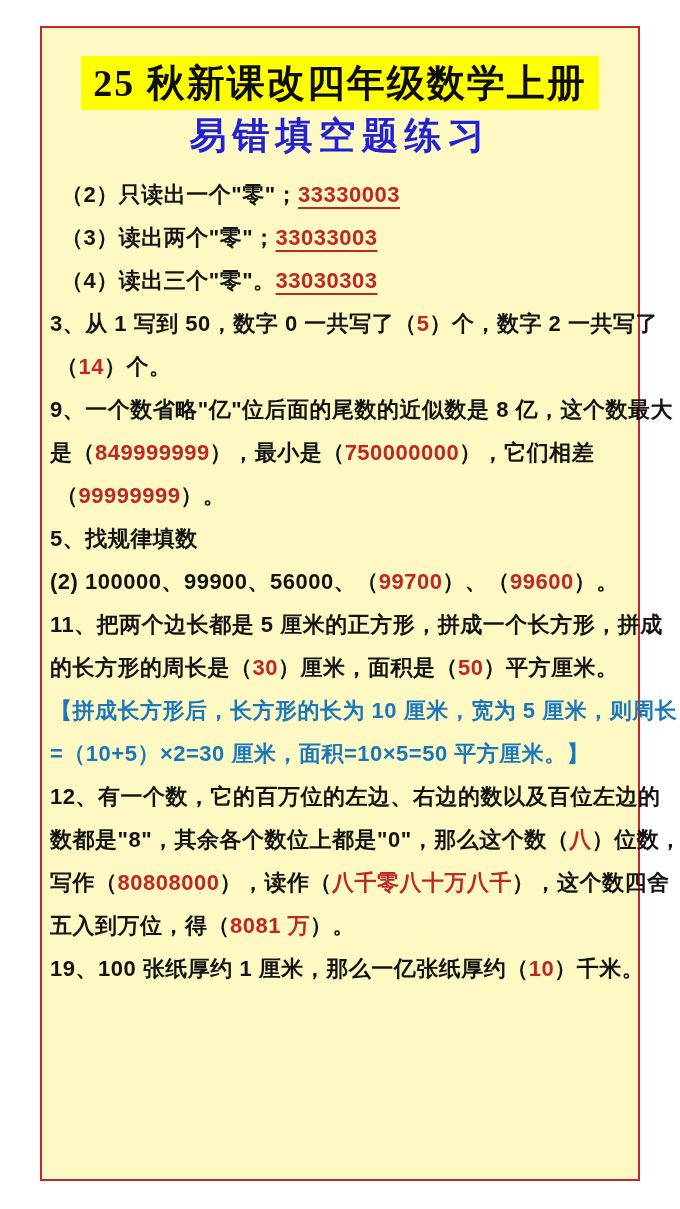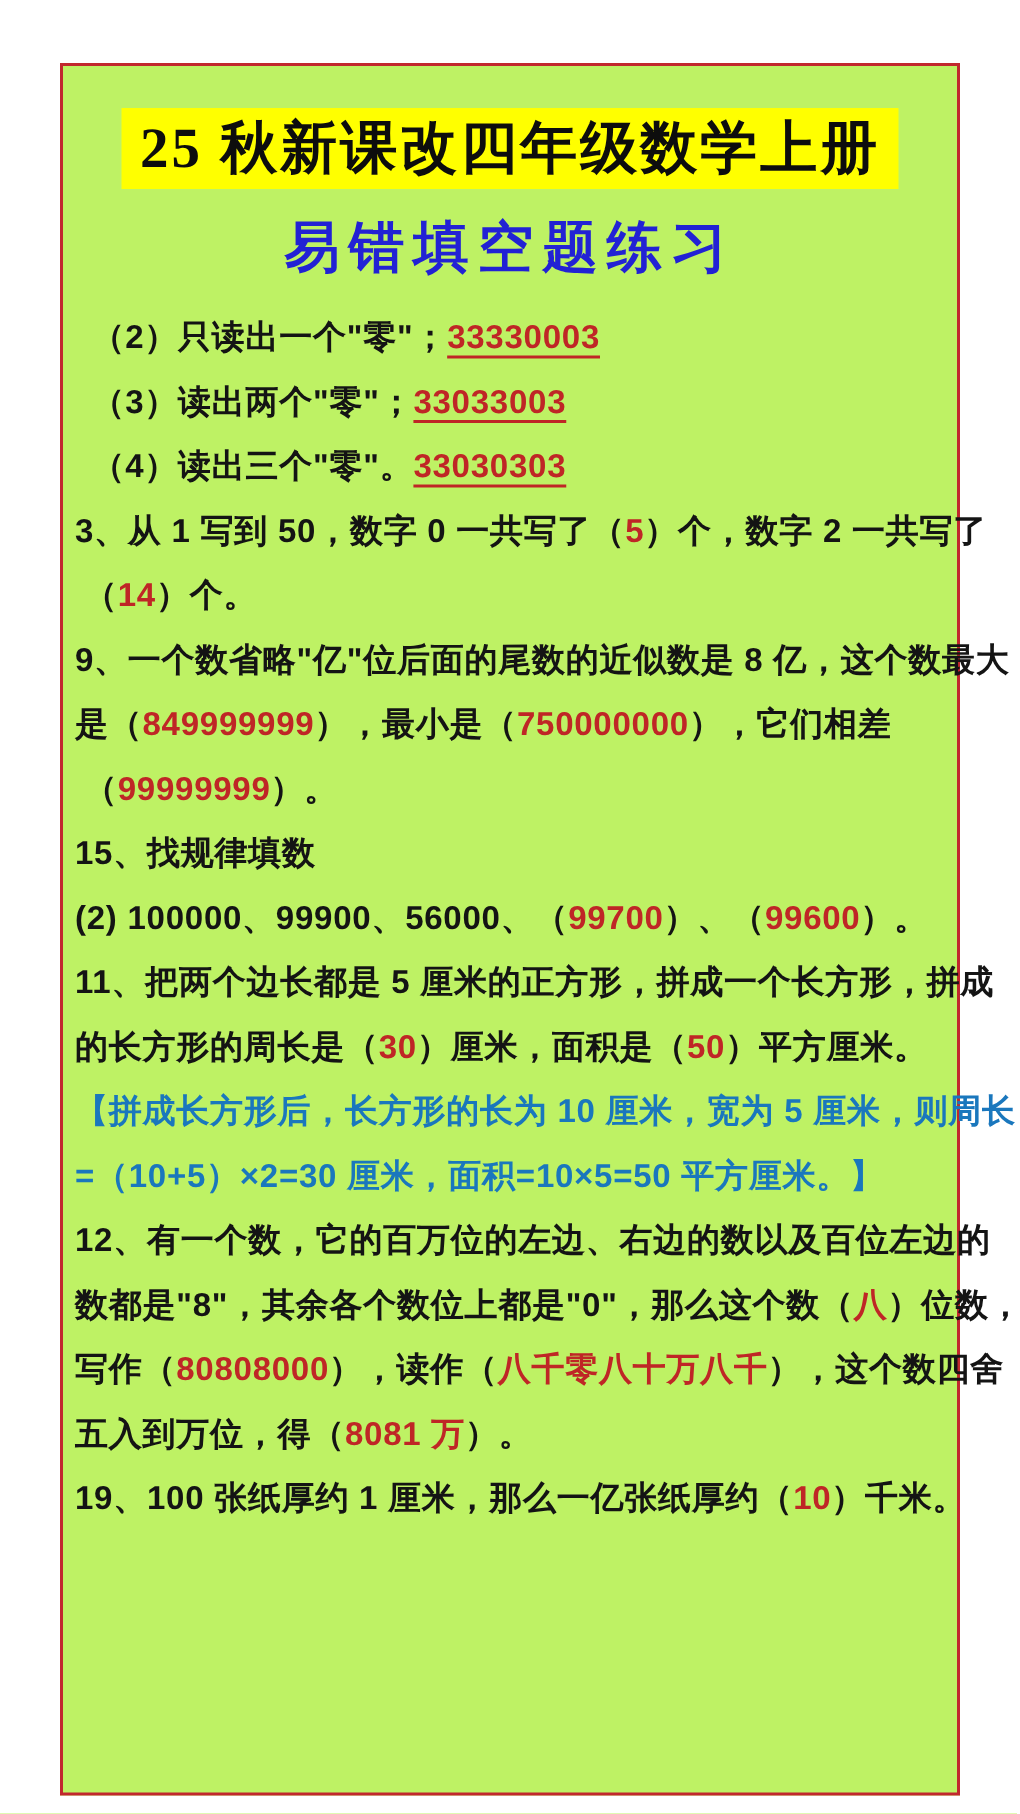--- a/index.html
+++ b/index.html
@@ -16,25 +16,25 @@
     width: 680px;
     height: 1209px;
     background: #ffffff;
     position: relative;
     font-family: "Liberation Sans", "DejaVu Sans", sans-serif;
     overflow: hidden;
   }
   .frame {
     position: absolute;
     left: 40px;
-    top: 42px;
+    top: 26px;
     width: 600px;
     height: 1155px;
     border: 2px solid var(--frame-red);
-    background: #bef264;
+    background: #fef9c3;
   }
   .title-wrap {
     text-align: center;
     margin-top: 28px;
   }
   .title-highlight {
     display: inline-block;
     background: var(--highlight-yellow);
     color: #0d0d0d;
     font-family: "Liberation Serif", "DejaVu Serif", serif;
@@ -46,21 +46,21 @@
     white-space: nowrap;
   }
   .subtitle {
     text-align: center;
     font-family: "Liberation Serif", "DejaVu Serif", serif;
     font-weight: bold;
     font-size: 37px;
     line-height: 46px;
     color: var(--subtitle-blue);
     letter-spacing: 6px;
-    margin-top: 17px;
+    margin-top: 3px;
     white-space: nowrap;
   }
   .content {
     padding: 14px 6px 0 8px;
   }
   p.line {
     margin: 0;
     font-size: 22px;
     font-weight: bold;
     line-height: 43px;
@@ -91,21 +91,21 @@
   <div class="subtitle">易错填空题练习</div>
   <div class="content">
       <p class="line indent2"><span class="seg b">（2）只读出一个"零"；</span><span class="seg ru">33330003</span></p>
       <p class="line indent2"><span class="seg b">（3）读出两个"零"；</span><span class="seg ru">33033003</span></p>
       <p class="line indent2"><span class="seg b">（4）读出三个"零"。</span><span class="seg ru">33030303</span></p>
       <p class="line indent0"><span class="seg b">3、从 1 写到 50，数字 0 一共写了（</span><span class="seg r">5</span><span class="seg b">）个，数字 2 一共写了</span></p>
       <p class="line indent1"><span class="seg b">（</span><span class="seg r">14</span><span class="seg b">）个。</span></p>
       <p class="line indent0"><span class="seg b">9、一个数省略"亿"位后面的尾数的近似数是 8 亿，这个数最大</span></p>
       <p class="line indent0"><span class="seg b">是（</span><span class="seg r">849999999</span><span class="seg b">），最小是（</span><span class="seg r">750000000</span><span class="seg b">），它们相差</span></p>
       <p class="line indent1"><span class="seg b">（</span><span class="seg r">99999999</span><span class="seg b">）。</span></p>
-      <p class="line indent0"><span class="seg b">15、找规律填数</span></p>
+      <p class="line indent0"><span class="seg b">5、找规律填数</span></p>
       <p class="line indent0"><span class="seg b">(2) 100000、99900、56000、（</span><span class="seg r">99700</span><span class="seg b">）、（</span><span class="seg r">99600</span><span class="seg b">）。</span></p>
       <p class="line indent0"><span class="seg b">11、把两个边长都是 5 厘米的正方形，拼成一个长方形，拼成</span></p>
       <p class="line indent0"><span class="seg b">的长方形的周长是（</span><span class="seg r">30</span><span class="seg b">）厘米，面积是（</span><span class="seg r">50</span><span class="seg b">）平方厘米。</span></p>
       <p class="line indent0"><span class="seg bl">【拼成长方形后，长方形的长为 10 厘米，宽为 5 厘米，则周长</span></p>
       <p class="line indent0"><span class="seg bl">=（10+5）×2=30 厘米，面积=10×5=50 平方厘米。】</span></p>
       <p class="line indent0"><span class="seg b">12、有一个数，它的百万位的左边、右边的数以及百位左边的</span></p>
       <p class="line indent0"><span class="seg b">数都是"8"，其余各个数位上都是"0"，那么这个数（</span><span class="seg r">八</span><span class="seg b">）位数，</span></p>
       <p class="line indent0"><span class="seg b">写作（</span><span class="seg r">80808000</span><span class="seg b">），读作（</span><span class="seg r">八千零八十万八千</span><span class="seg b">），这个数四舍</span></p>
       <p class="line indent0"><span class="seg b">五入到万位，得（</span><span class="seg r">8081 万</span><span class="seg b">）。</span></p>
       <p class="line indent0"><span class="seg b">19、100 张纸厚约 1 厘米，那么一亿张纸厚约（</span><span class="seg r">10</span><span class="seg b">）千米。</span></p>

